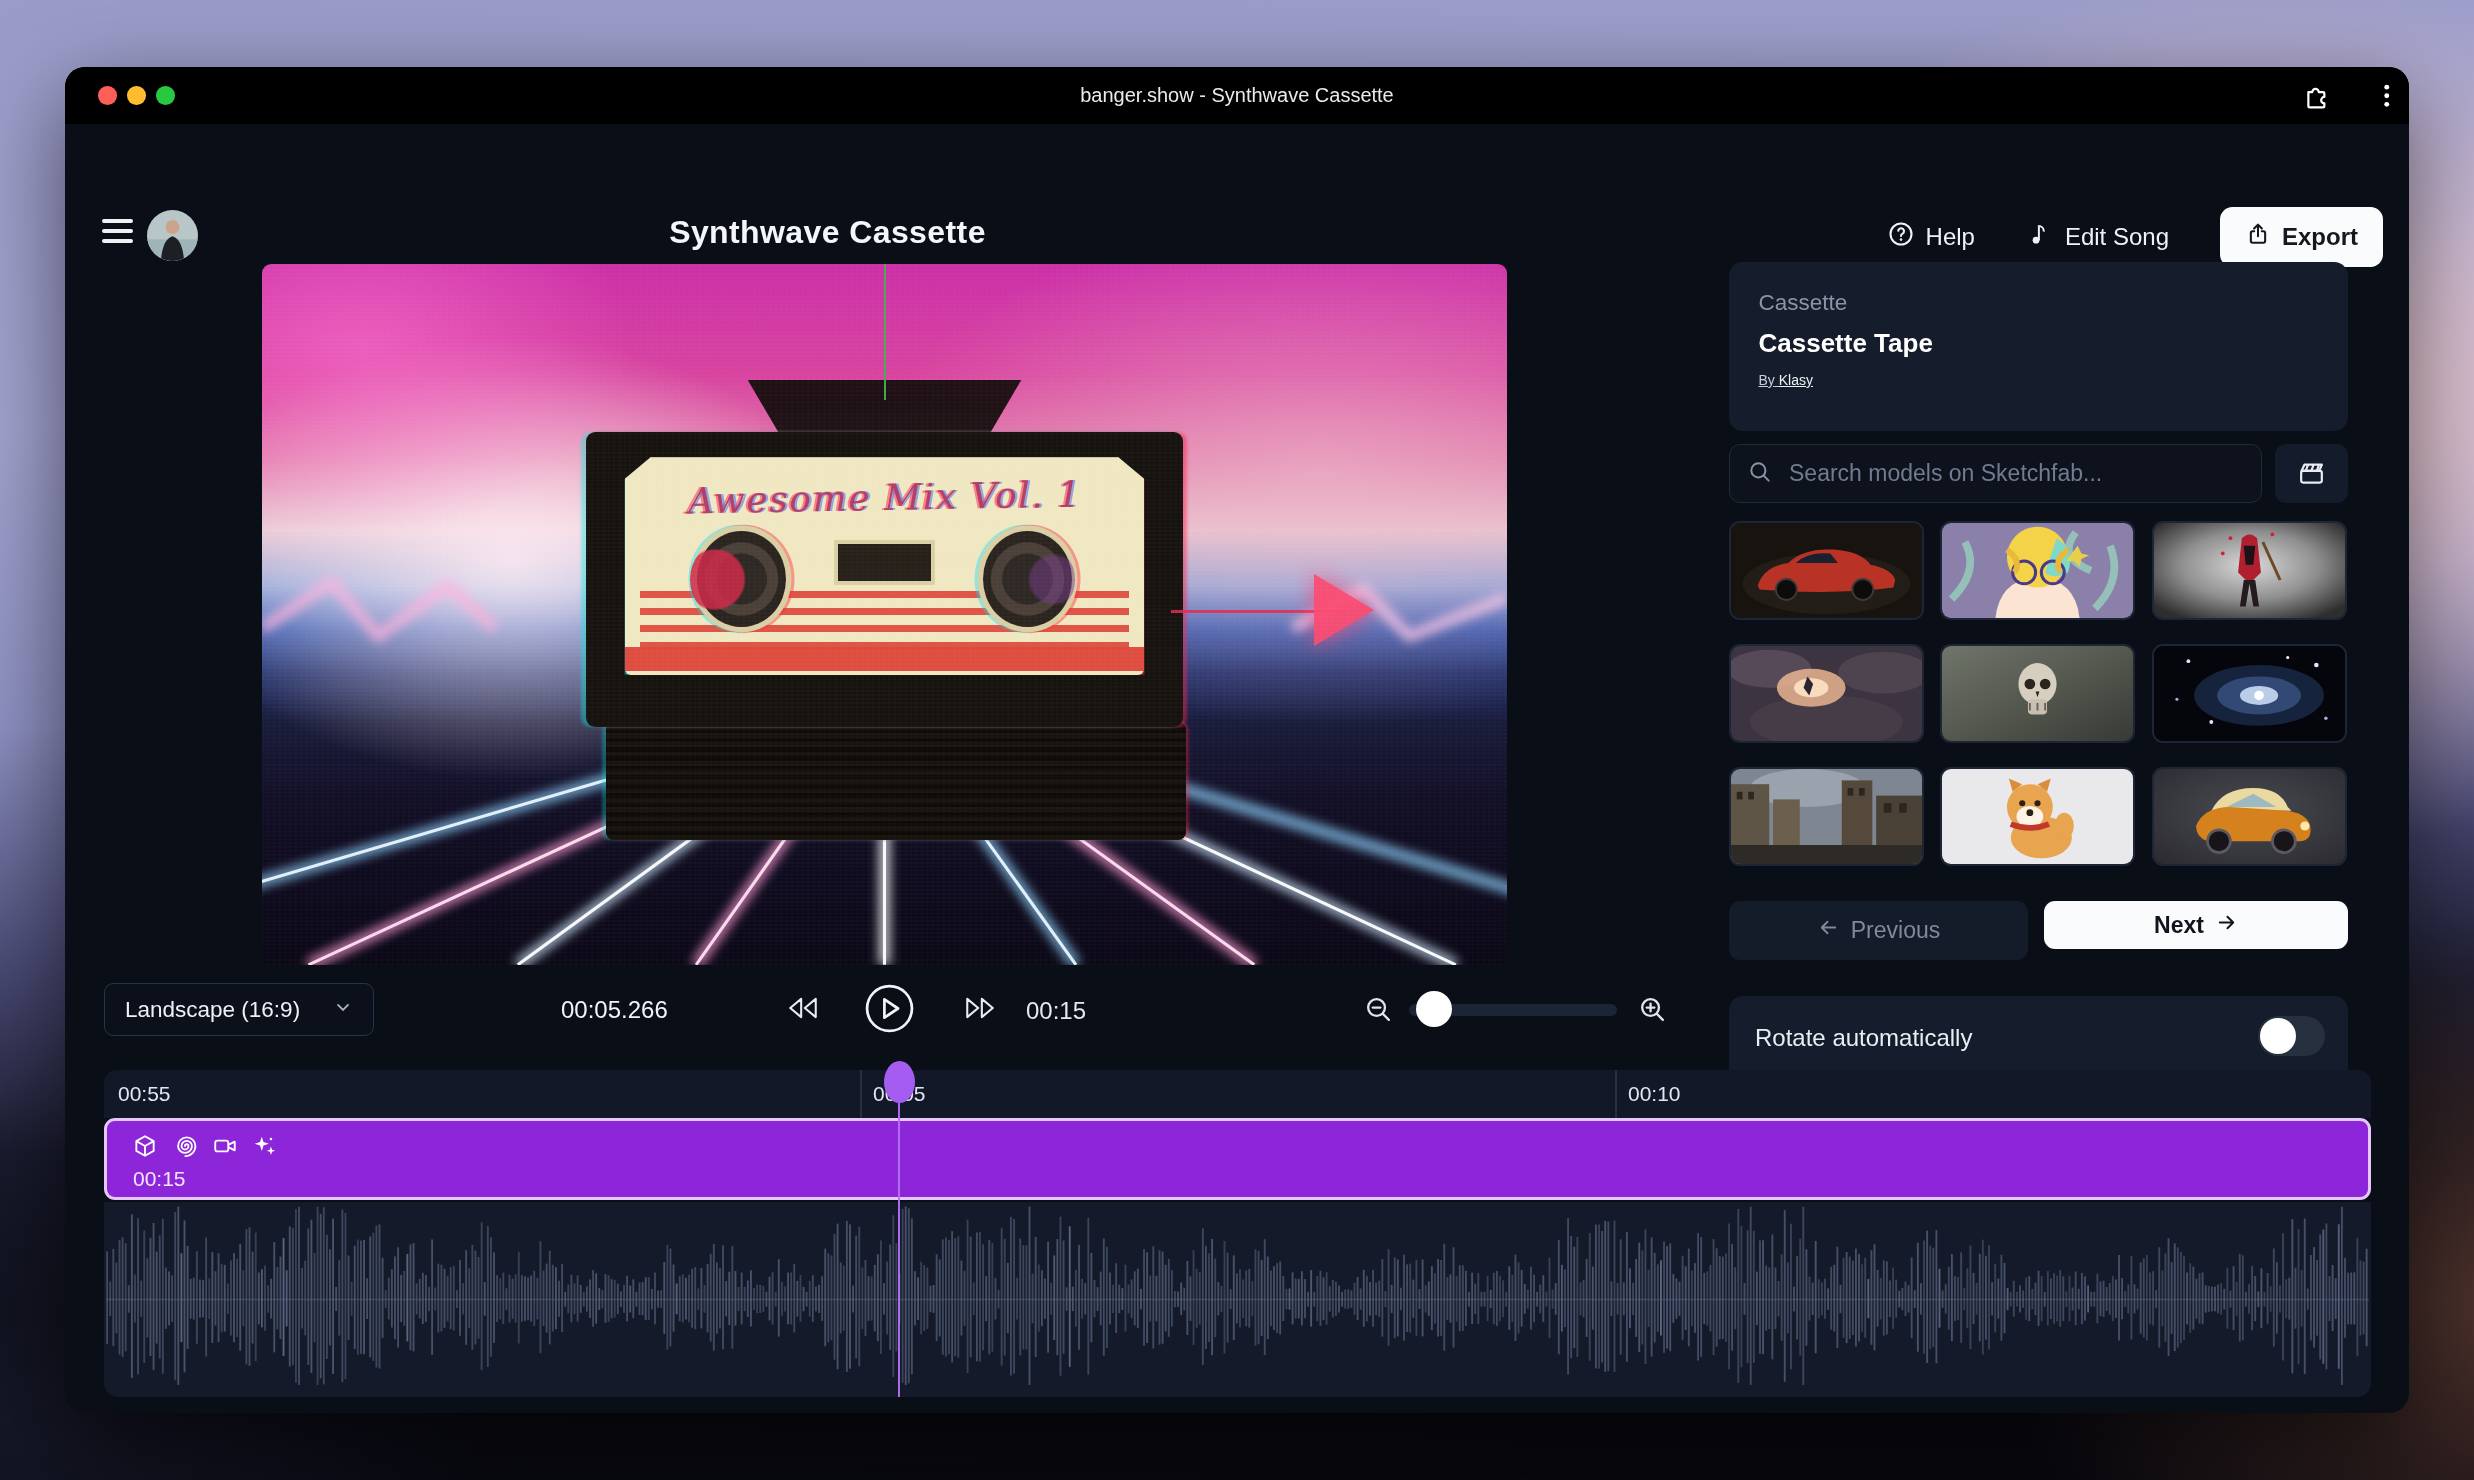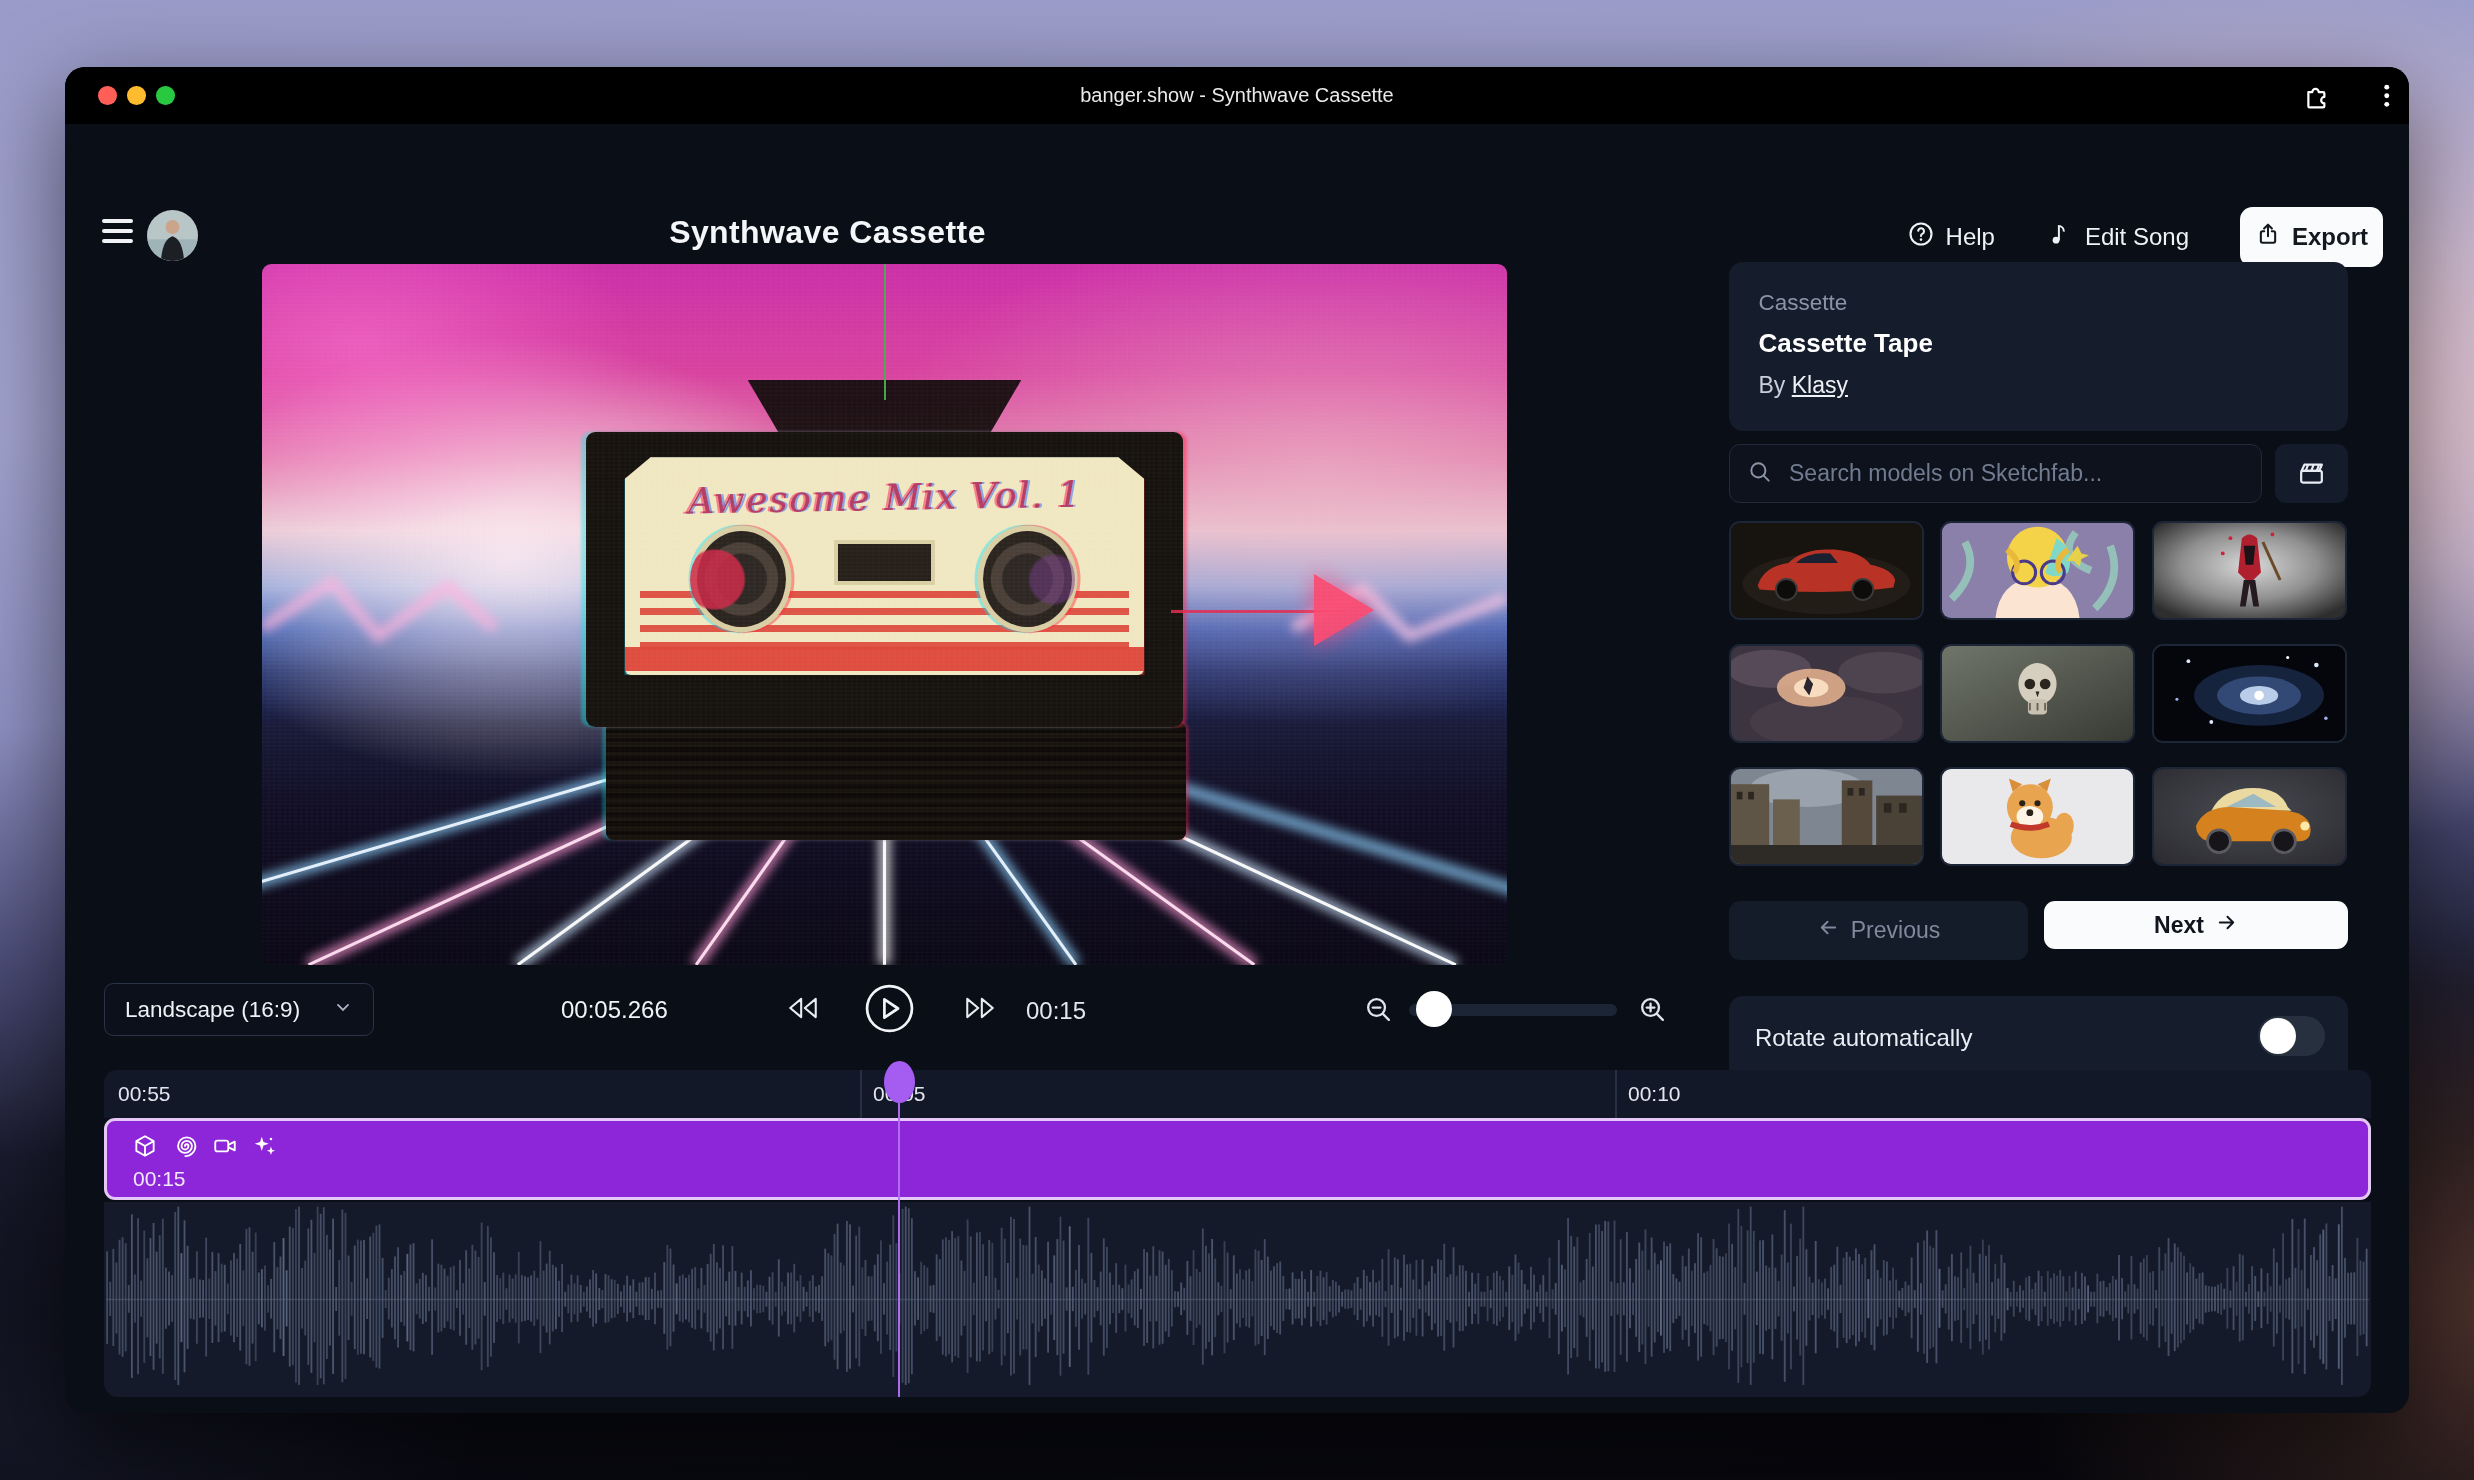--- a/index.html
+++ b/index.html
@@ -25,21 +25,21 @@
   .tb-kebab{left:2307px;}
   
   .hamburger{position:absolute;left:37px;top:152px;width:31px;height:25px;cursor:pointer;}
   .hamburger span{display:block;height:3.9px;border-radius:2.3px;background:#f0f2f6;margin-bottom:6.2px;}
   .avatar{position:absolute;left:82px;top:143px;width:51px;height:51px;border-radius:50%;overflow:hidden;}
   .app-title{position:absolute;left:530px;top:147px;width:465px;text-align:center;color:#f4f6fa;
     font-size:32px;font-weight:700;letter-spacing:0.4px;}
   .hdr-right{position:absolute;right:26px;top:140px;display:flex;align-items:center;gap:51px;}
   .hdr-btn{display:flex;align-items:center;gap:11px;color:#eef1f6;font-size:24px;cursor:pointer;}
   .export-btn{display:flex;align-items:center;gap:11px;background:#fafbfd;color:#14181f;
-    font-size:24px;font-weight:600;border-radius:12.4px;padding:0 15px;height:60px;cursor:pointer;}
+    font-size:24px;font-weight:600;border-radius:12.4px;padding:0 25px;height:60px;cursor:pointer;}
   .ico{display:inline-block;}
   
   .preview{position:absolute;left:197px;top:197px;width:1245px;height:701px;border-radius:9.3px;overflow:hidden;
     background:
       radial-gradient(388px 264px at 8% 12%, rgba(255,120,210,.55), transparent 70%),
       radial-gradient(543px 357px at 20% 42%, rgba(255,238,244,.85), transparent 62%),
       radial-gradient(698px 388px at 85% 30%, rgba(240,190,205,.55), transparent 65%),
       linear-gradient(180deg,#cc2fa8 0%,#d8449f 16%,#e07daa 28%,#e7c3cf 38%,#8fa3d6 46%,#3a5cb0 52%,#23336f 58%,#181a38 66%,#110e24 78%,#0b0816 100%);}
   .grain{position:absolute;inset:0;opacity:.5;pointer-events:none;
     background:repeating-linear-gradient(0deg,rgba(255,255,255,.035) 0 1.6px,transparent 1.6px 3.9px),
@@ -88,21 +88,21 @@
   .fastfwd{left:898px;top:927px;}
   .duration{position:absolute;left:961px;top:930px;width:93px;color:#e3e7ef;font-size:24px;}
   .zoomout{left:1298px;top:927px;}
   .zoomin{left:1572px;top:927px;}
   .zoom-track{position:absolute;left:1344px;top:937px;width:208px;height:12.4px;border-radius:7.8px;background:#1c2535;cursor:pointer;}
   .zoom-knob{position:absolute;left:1351px;top:924px;width:36px;height:36px;border-radius:50%;background:#fff;cursor:grab;}
   
   .sel-card{position:absolute;left:1664px;top:195px;width:619px;height:169px;background:#151c2b;border-radius:14px;box-sizing:border-box;padding:28px 29.5px;}
   .sel-label{color:#8a94a7;font-size:22.5px;}
   .sel-name{color:#fff;font-size:26px;font-weight:700;margin-top:12.4px;}
-  .sel-by{color:#c9d0dc;font-size:23px;margin-top:12.4px;}
+  .sel-by{color:#c9d0dc;font-size:14px;margin-top:12.4px;text-decoration:underline;}
   .sel-author{color:#eef1f6;text-decoration:underline;cursor:pointer;}
   .search-wrap{position:absolute;left:1664px;top:377px;width:533px;height:59px;background:#0d121d;
     border:1.6px solid #202a3b;border-radius:11px;display:flex;align-items:center;box-sizing:border-box;padding:0 17px;gap:14px;}
   .search-wrap input{flex:1;background:transparent;border:none;outline:none;color:#ec4899;font-size:23px;font-family:"Liberation Sans",sans-serif;}
   .search-wrap input::placeholder{color:#717c90;}
   .clapper-btn{position:absolute;left:2210px;top:377px;width:73px;height:59px;background:#141b2a;border-radius:11px;
     display:flex;align-items:center;justify-content:center;color:#e8ecf3;cursor:pointer;}
   .grid{position:absolute;left:1664px;top:454px;width:619px;display:grid;grid-template-columns:repeat(3,195px);
     grid-auto-rows:99px;column-gap:16.3px;row-gap:24px;}
   .tile{border-radius:11px;overflow:hidden;border:2.3px solid #1d2636;box-sizing:border-box;cursor:pointer;background:#0d1220;}

